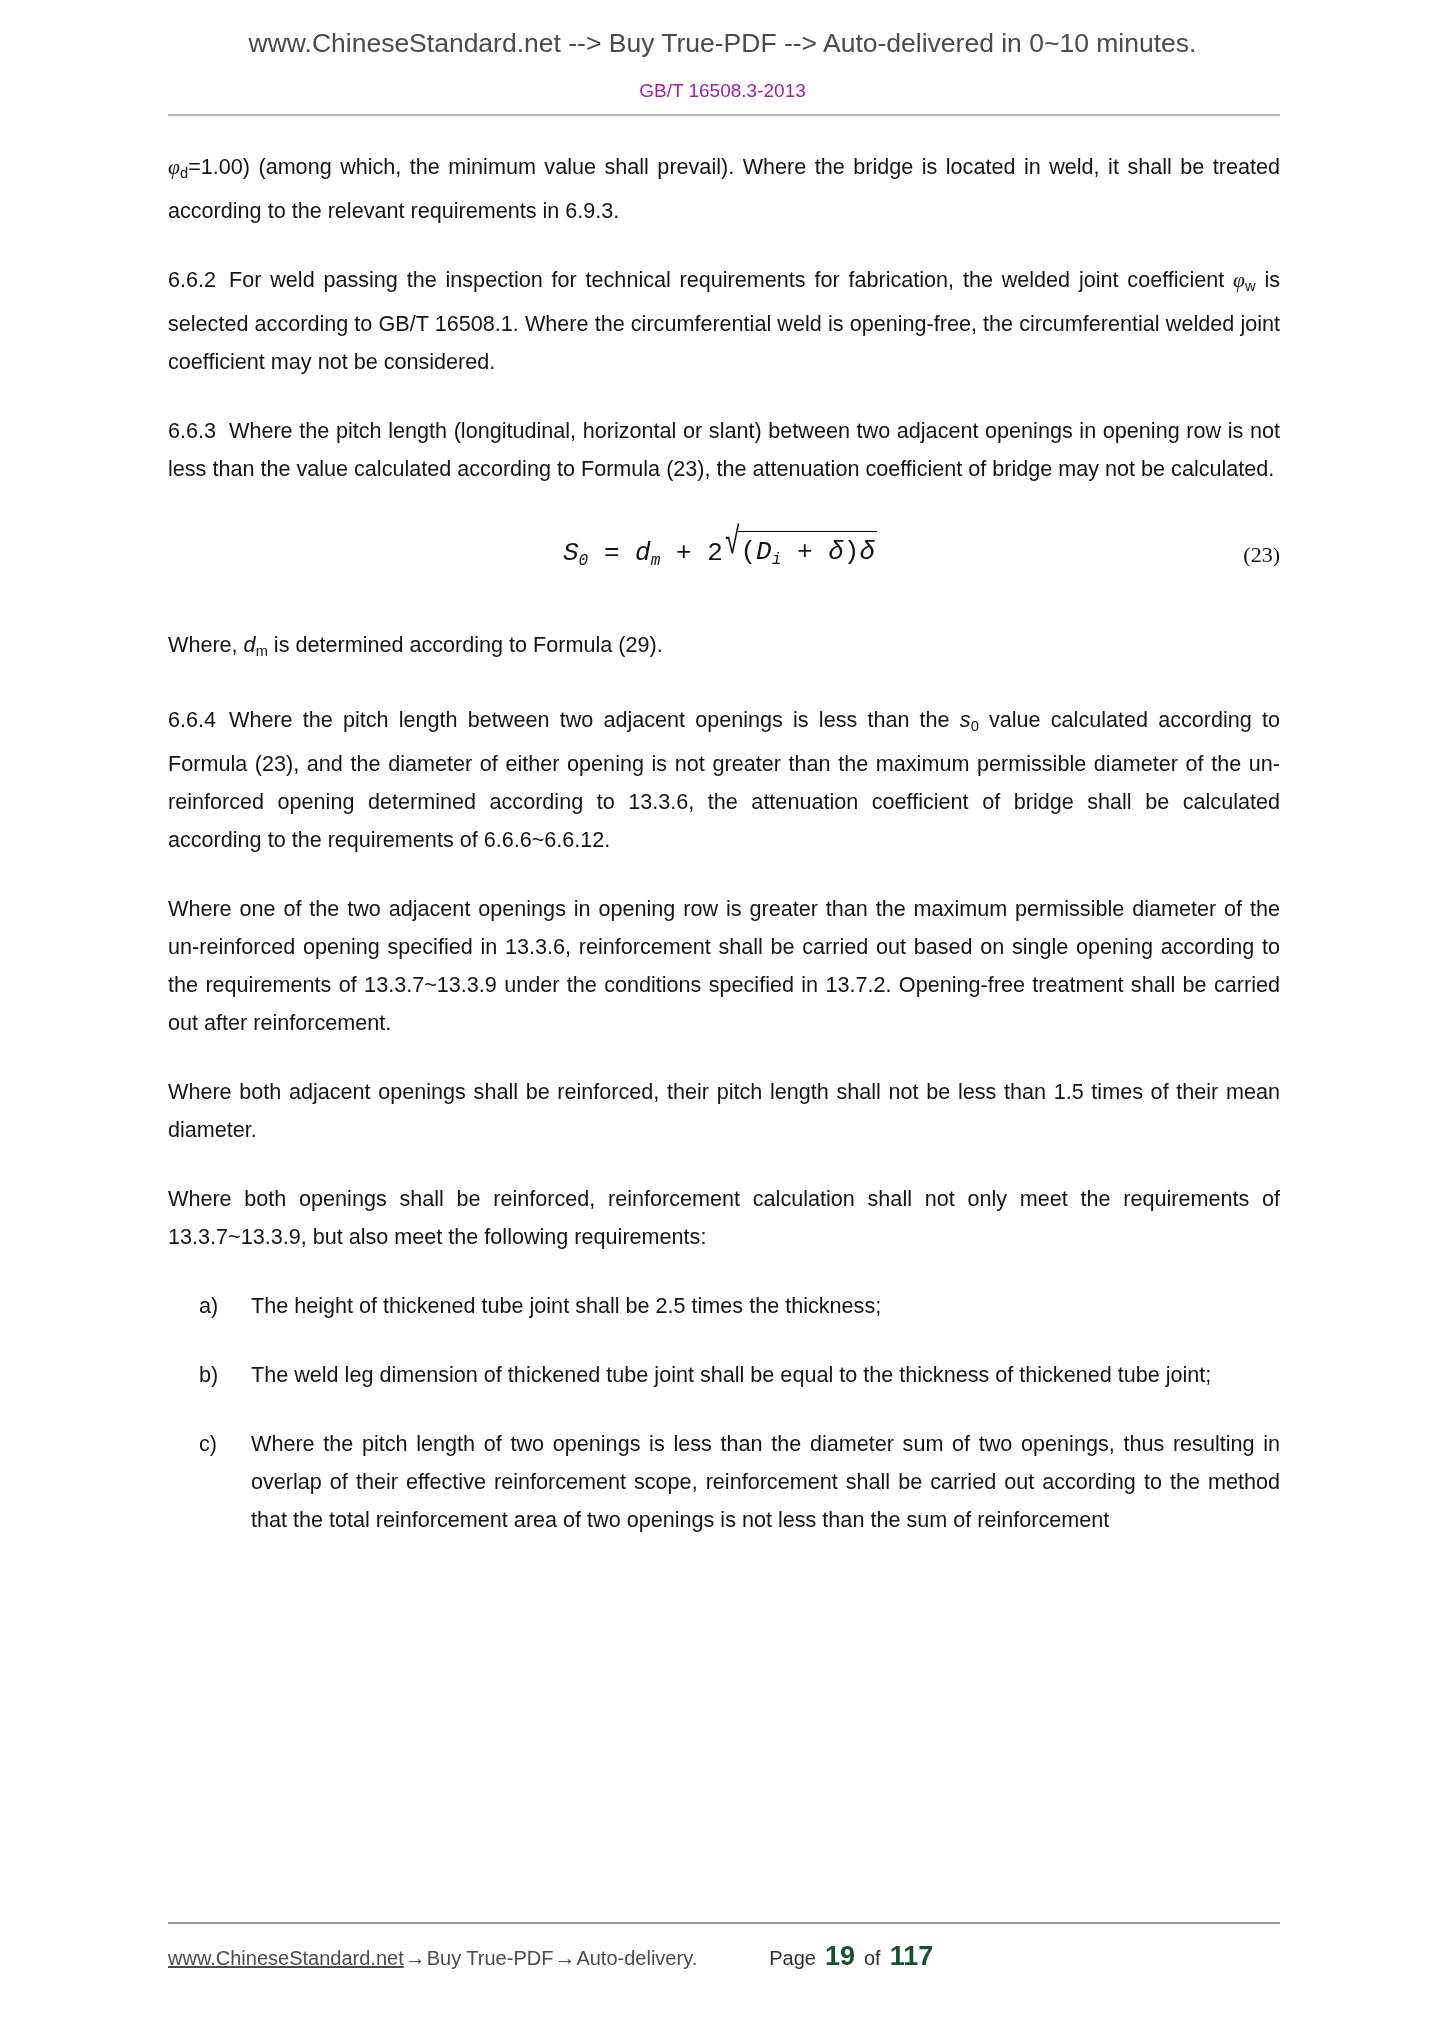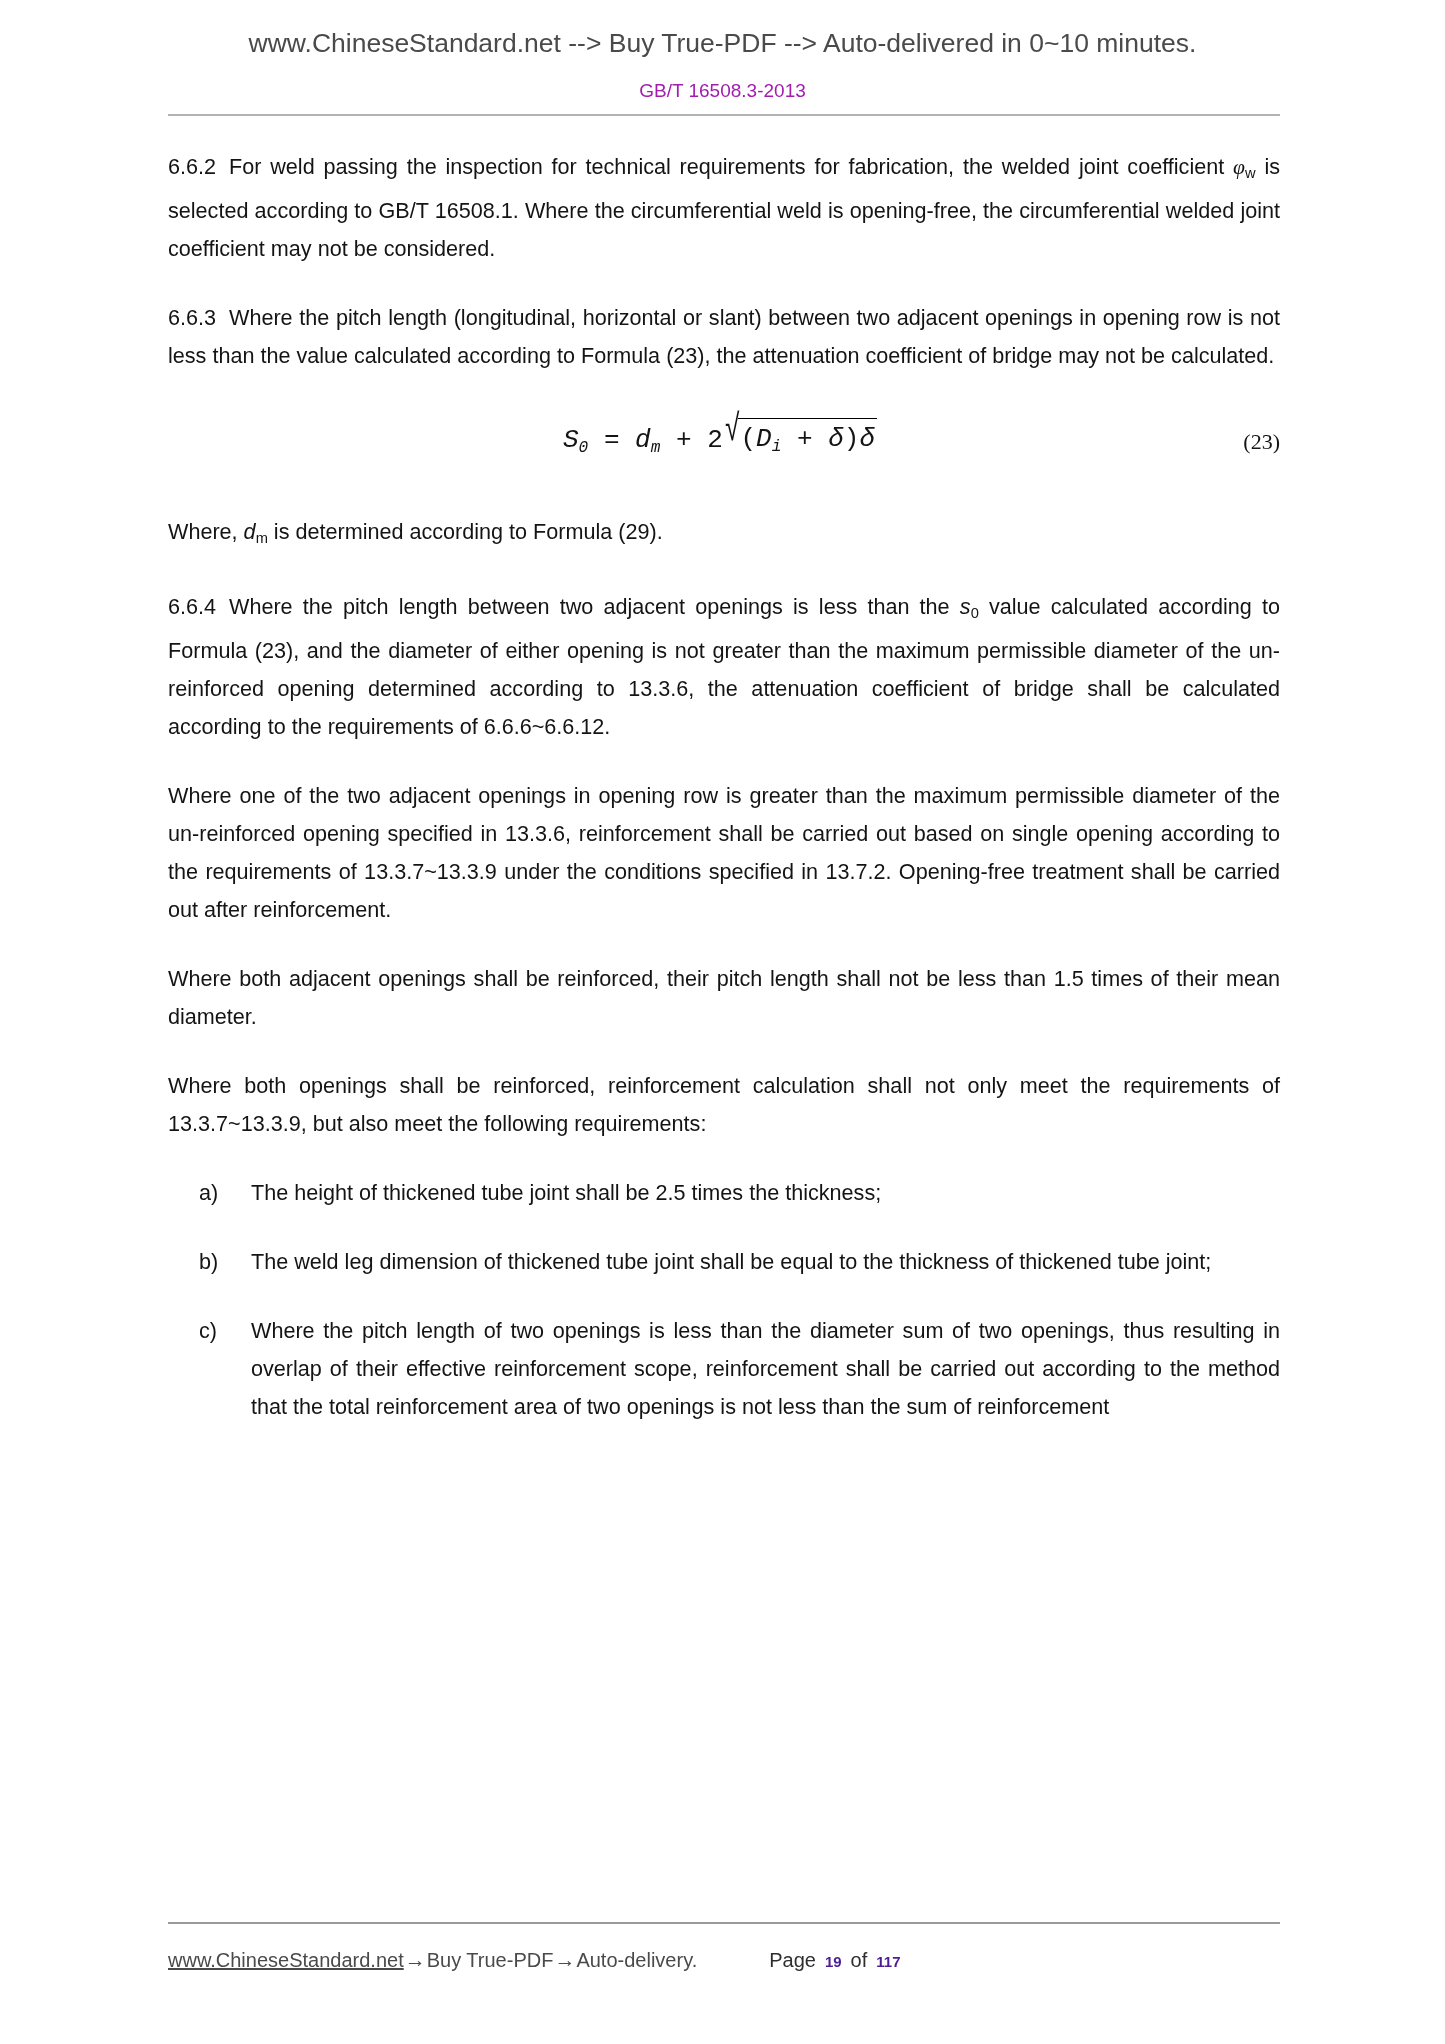--- a/index.html
+++ b/index.html
@@ -180,37 +180,38 @@
   .footer .f-right {
     margin-left: 72px;
     white-space: nowrap;
     display: flex;
     align-items: baseline;
     gap: 9px;
   }
   .footer .f-right .pg-label { color: #2e2e2e; margin-top: 37px; }
   .footer .f-right .pg-num {
     font-weight: bold;
-    color: #4c1d95;
-    font-size: 15px;
+    color: #14532d;
+    font-size: 27px;
   }
 </style>
 </head>
 <body>
 
 <div class="page">
 
   <div class="wm-header">www.ChineseStandard.net --&gt; Buy True-PDF --&gt; Auto-delivered in 0~10 minutes.</div>
 
   <div class="std-no">GB/T 16508.3-2013</div>
 
   <div class="rule-top"></div>
 
   <div class="body">
 
+    <p class="para"><span class="phi">φ</span><span class="sub">d</span><span>=1.00) (among which, the minimum value shall prevail). Where the bridge is located in weld, it shall be treated according to the relevant requirements in 6.9.3.</span></p>
 
     <p class="para"><span class="secnum">6.6.2</span><span class="gap"></span><span>For weld passing the inspection for technical requirements for fabrication, the welded joint coefficient</span> <span class="phi">φ</span><span class="sub">w</span> <span>is selected according to GB/T 16508.1. Where the circumferential weld is opening-free, the circumferential welded joint coefficient may not be considered.</span></p>
 
     <p class="para"><span class="secnum">6.6.3</span><span class="gap"></span><span>Where the pitch length (longitudinal, horizontal or slant) between two adjacent openings in opening row is not less than the value calculated according to Formula (23), the attenuation coefficient of bridge may not be calculated.</span></p>
 
     <div class="formula-row">
       <div class="formula">
         <span class="it">S</span><span class="sb">0</span>
         <span>=</span>
         <span class="it">d</span><span class="sb">m</span>

